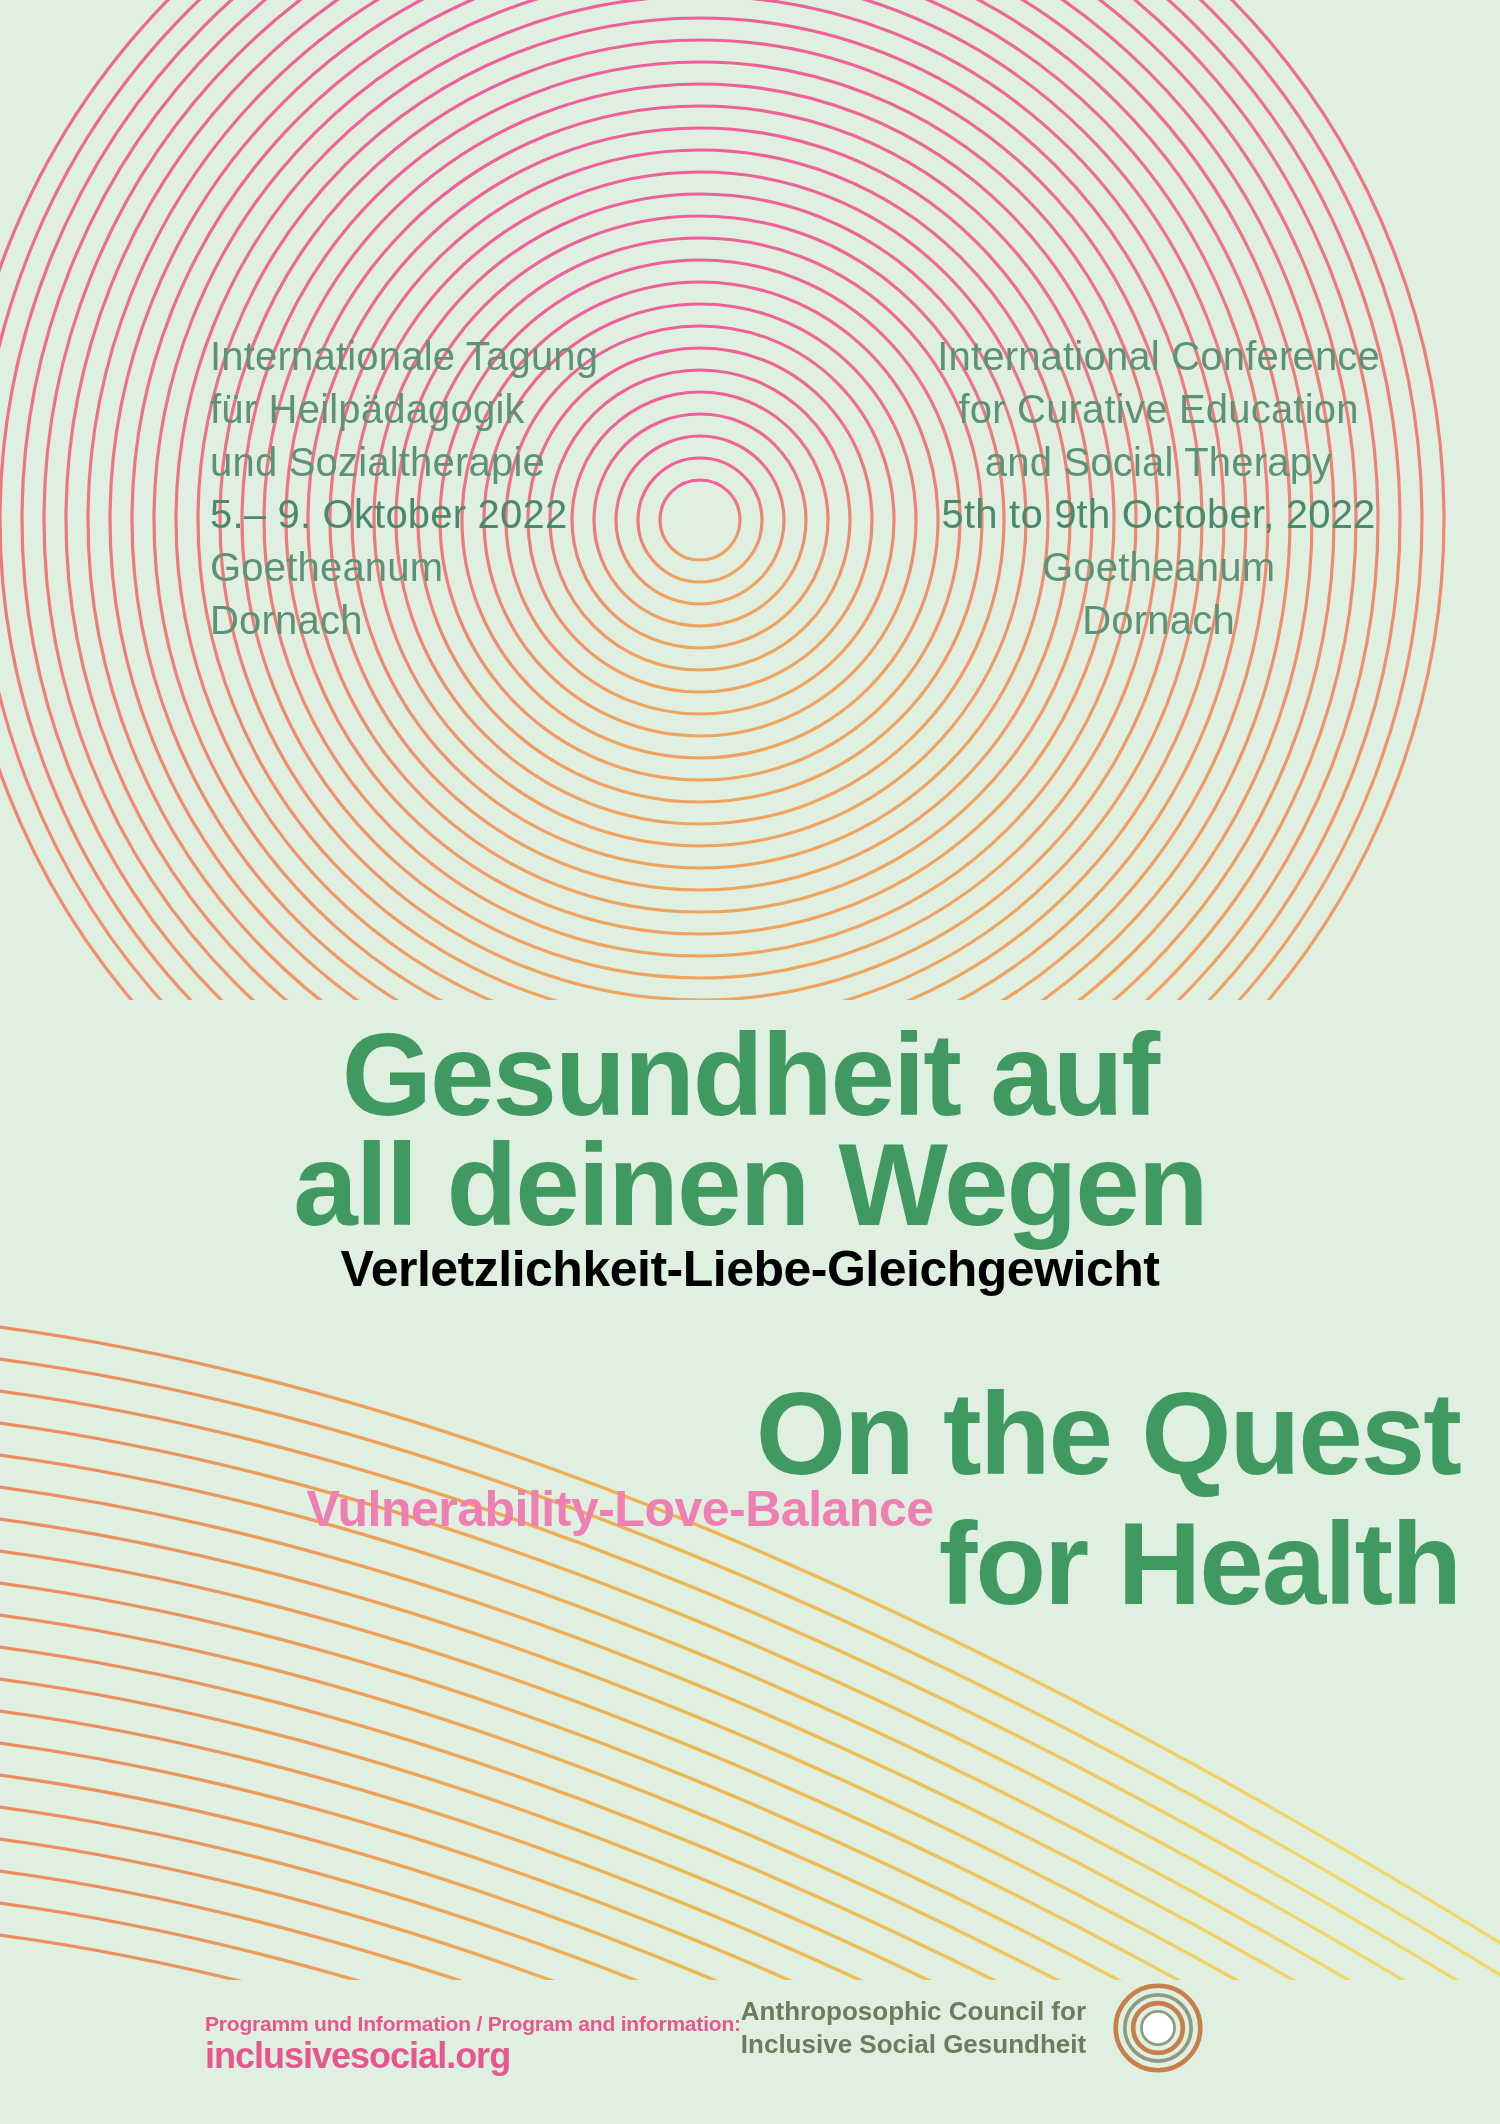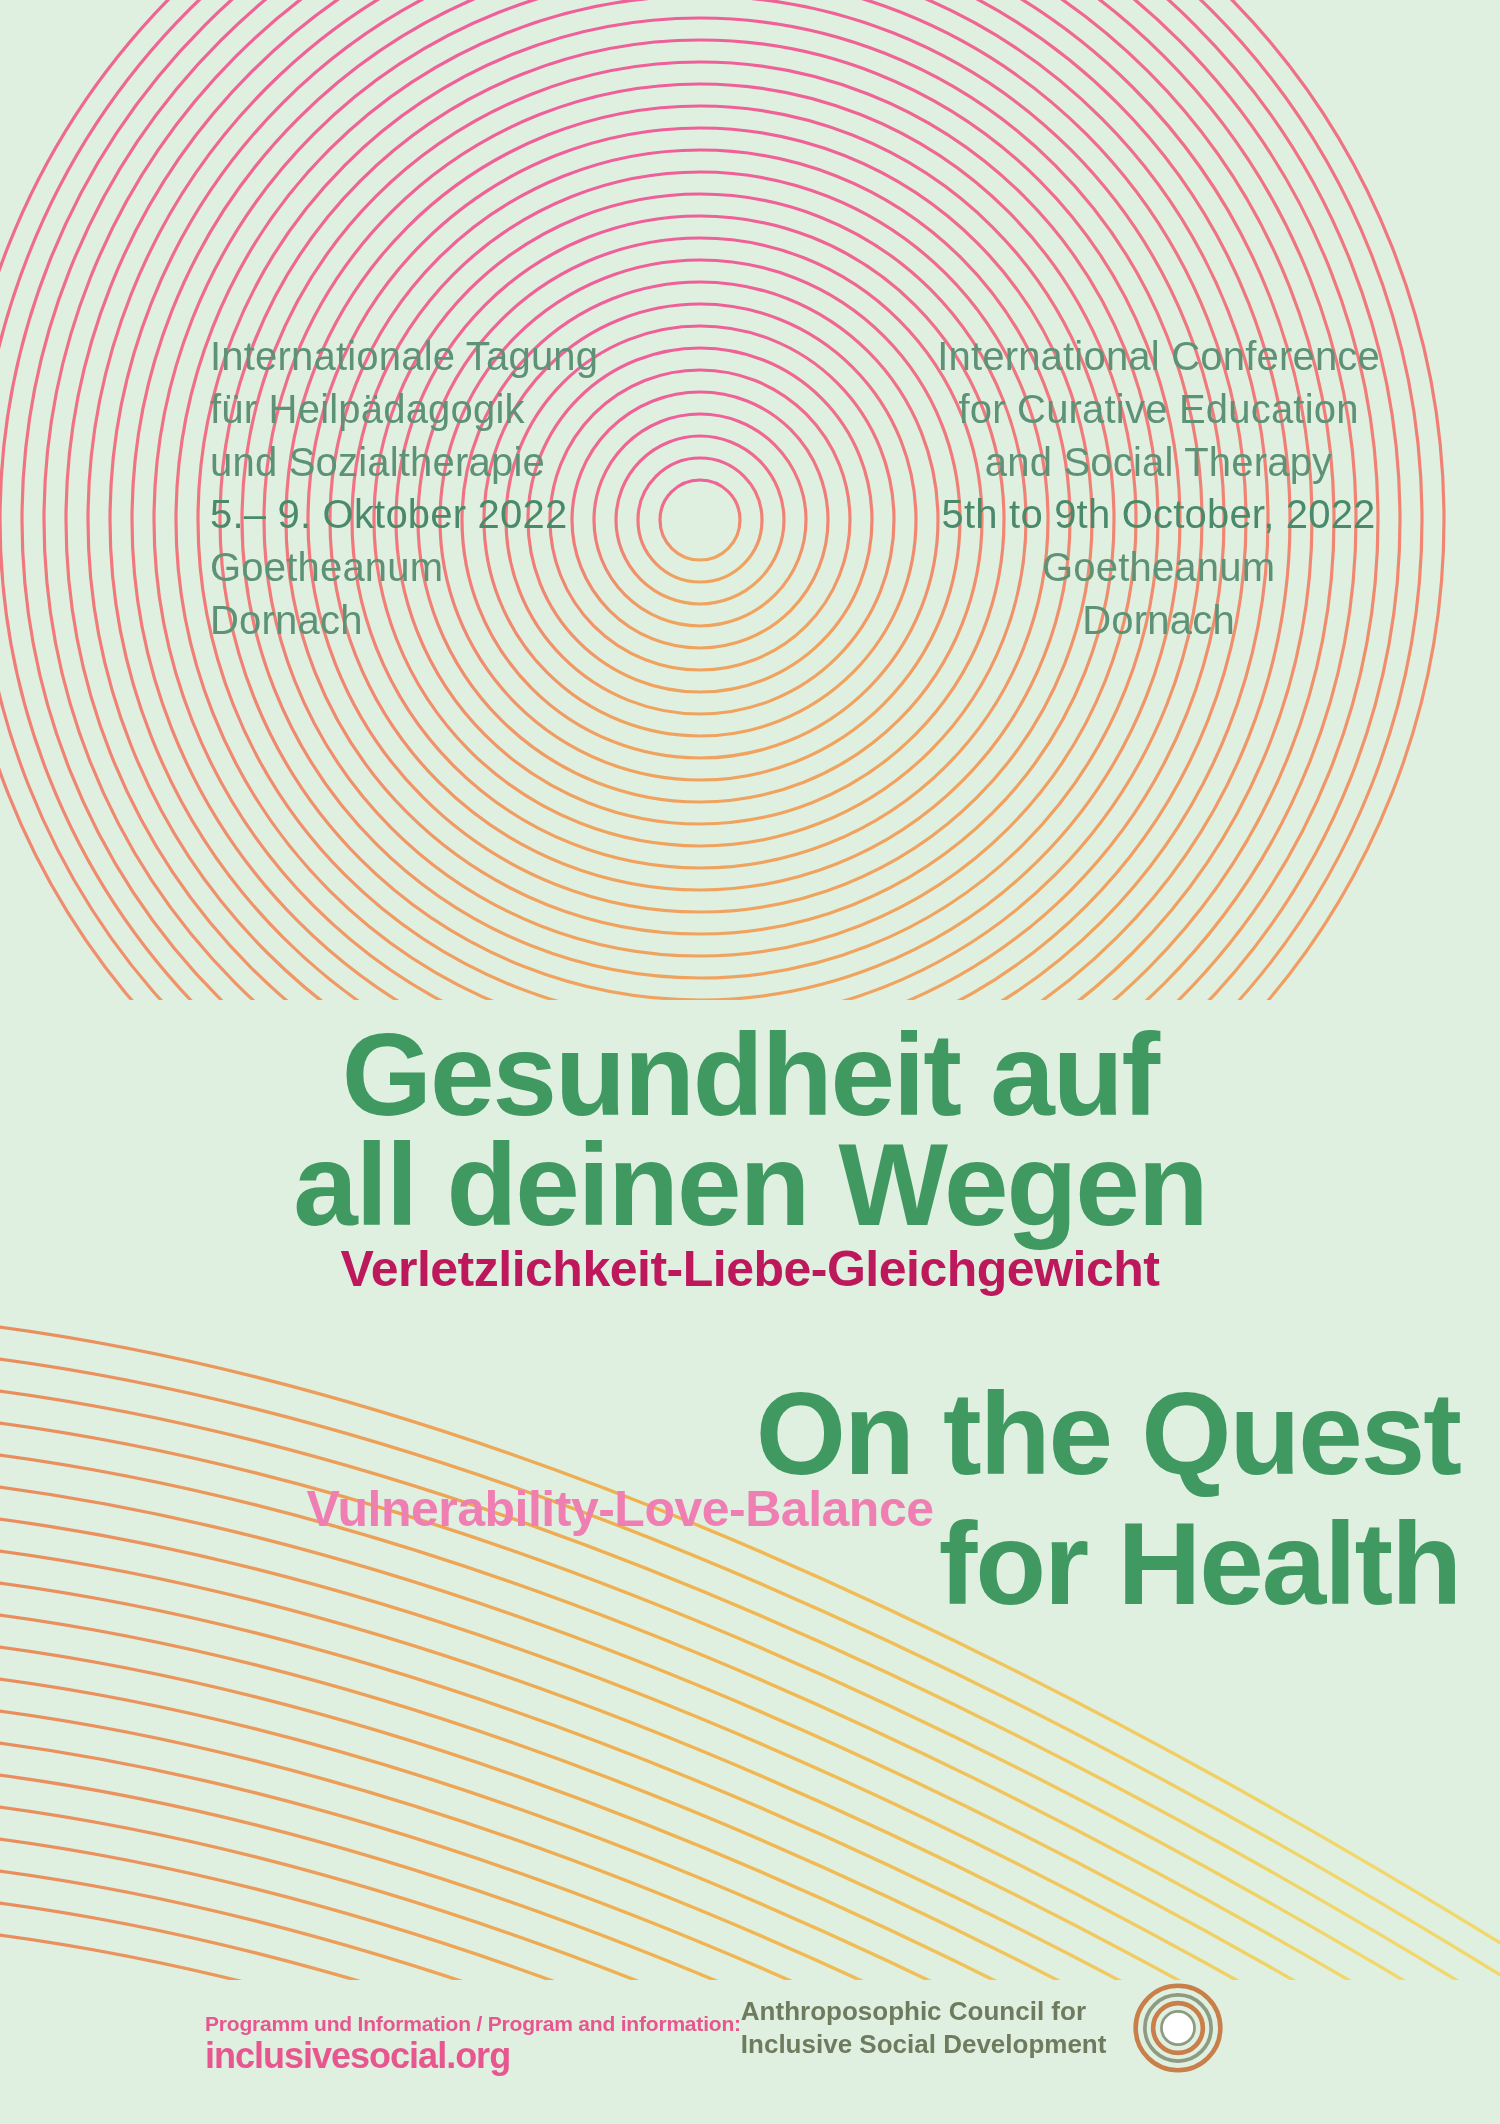--- a/index.html
+++ b/index.html
@@ -78,21 +78,21 @@
   }
   .title-de .l1 { display: block; }
   .title-de .l2 { display: block; }
 
   .sub-de {
     position: absolute;
     top: 1240px;
     left: 0;
     width: 1500px;
     text-align: center;
-    color: #be185d;
+    color: #000000;
     font-weight: bold;
     font-size: 50px;
     letter-spacing: -0.5px;
   }
 
   .title-en {
     position: absolute;
     top: 1370px;
     left: 0;
     width: 1500px;
@@ -281,21 +281,21 @@
   <div class="sub-en">Vulnerability-Love-Balance</div>
 
   <div class="footer">
     <div class="footer-left">
       <span class="small">Programm und Information / Program and information:</span>
       <span class="url">inclusivesocial.org</span>
     </div>
     <div class="footer-right">
       <div class="org-name">
         <span class="line">Anthroposophic Council for</span>
-        <span class="line">Inclusive Social Development</span>
+        <span class="line">Inclusive Social Gesundheit</span>
       </div>
       <span class="logo-mark">
         <svg viewBox="0 0 100 100" width="92" height="92" aria-hidden="true">
           <circle cx="50" cy="50" r="46" fill="none" stroke="#c97f4a" stroke-width="5"></circle>
           <circle cx="50" cy="50" r="36" fill="none" stroke="#8e9b82" stroke-width="4"></circle>
           <circle cx="50" cy="50" r="27" fill="none" stroke="#c97f4a" stroke-width="5"></circle>
           <circle cx="50" cy="50" r="18" fill="#ffffff" stroke="#8e9b82" stroke-width="3"></circle>
         </svg>
       </span>
     </div>

